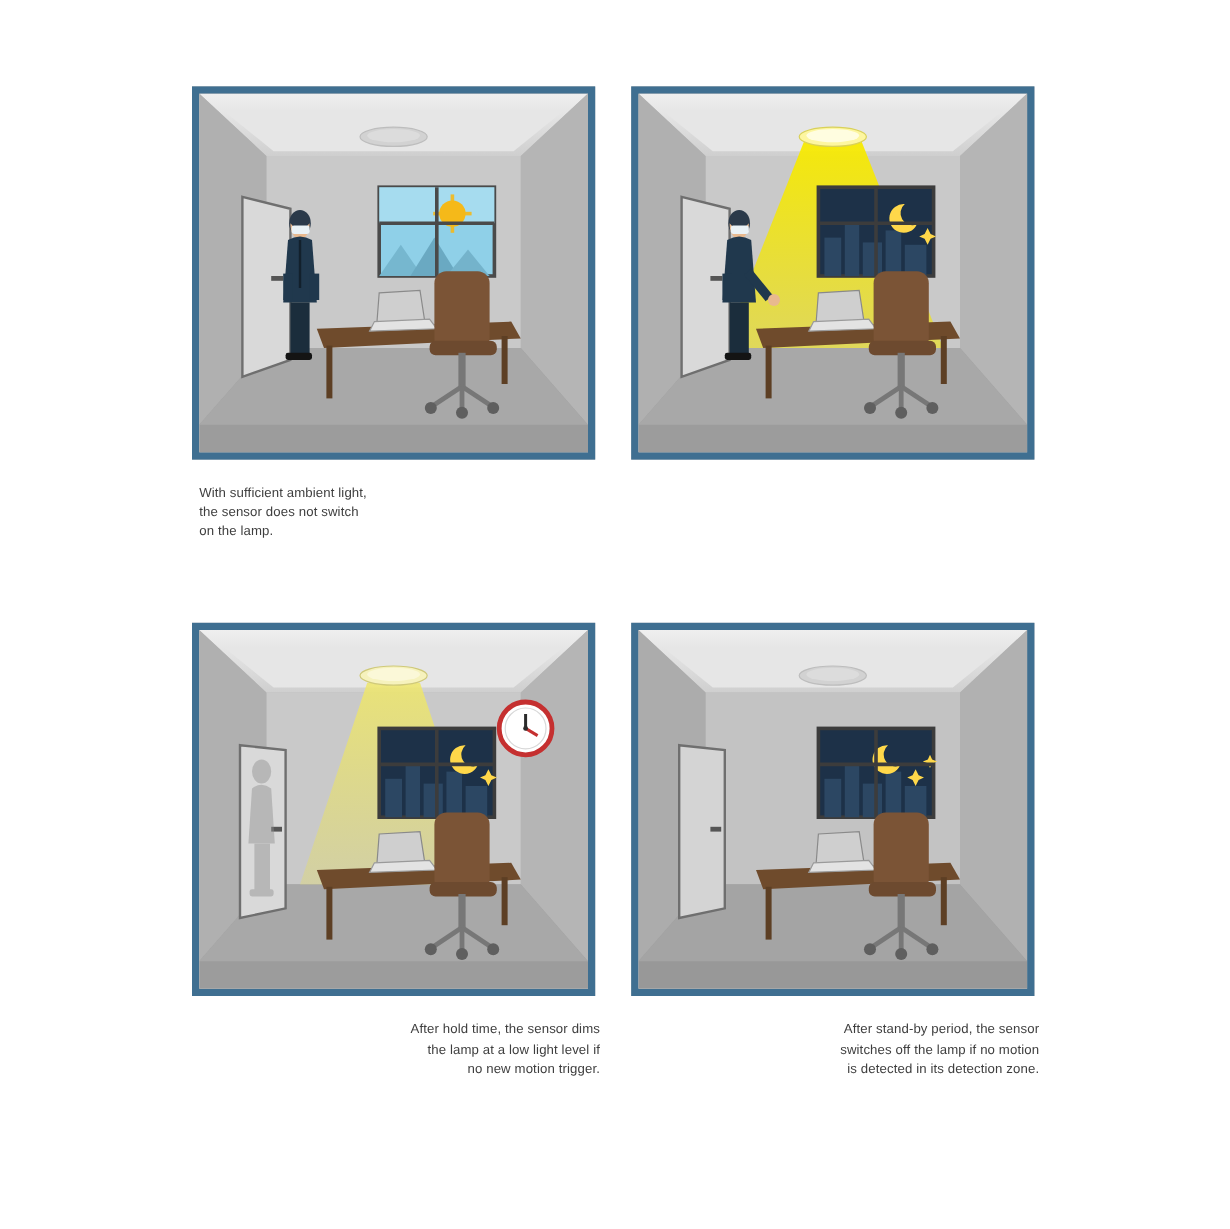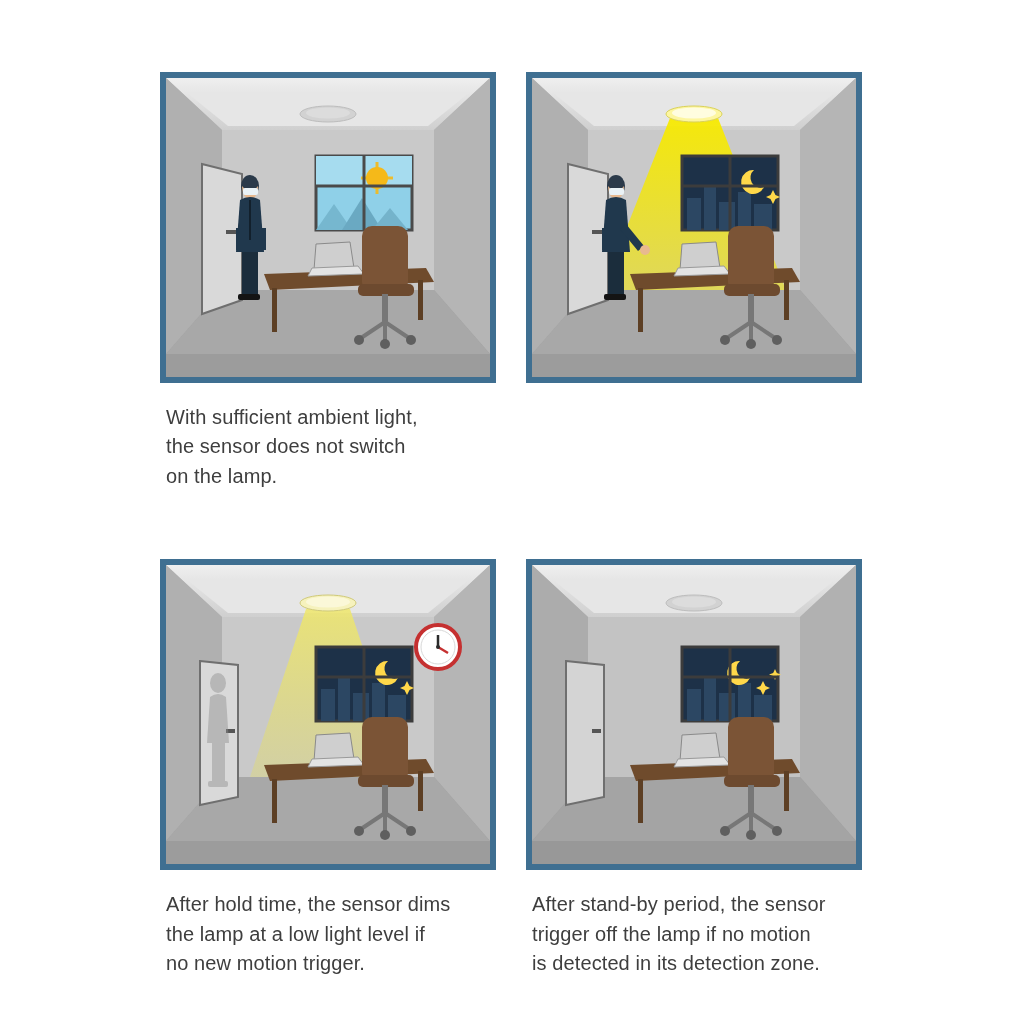--- a/index.html
+++ b/index.html
@@ -26,38 +26,38 @@
     top: 72px;
     width: 710px;
     display: grid;
     grid-template-columns: 340px 340px;
     column-gap: 26px;
     row-gap: 0px;
   }
   .panel {
     width: 340px;
   }
-  .panel.row2 { margin-top: 68px; }
+  .panel.row2 { margin-top: 68px; text-align: right; }
   .frame {
     width: 336px;
     height: 311px;
     border: 6px solid #3f6f91;
     box-sizing: border-box;
     background: #b9b9b9;
     position: relative;
     overflow: hidden;
   }
   .scene {
     position: absolute;
     inset: 0;
     overflow: hidden;
   }
   .caption {
     margin-top: 20px;
-    font-size: 20px;
+    font-size: 11px;
     line-height: 1.47;
     color: #3e3e3e;
     letter-spacing: .1px;
     white-space: pre-line;
     padding-left: 6px;
   }
   svg { display: block; }
 </style>
 </head>
 <body>
@@ -366,18 +366,18 @@
             <path d="M219 248 l-24 16"></path>
               <path d="M219 248 l24 16"></path>
               <path d="M219 248 l0 20"></path>
           </g>
           <circle cx="193" cy="266" r="5" fill="#5f5f5f"></circle>
           <circle cx="245" cy="266" r="5" fill="#5f5f5f"></circle>
           <circle cx="219" cy="270" r="5" fill="#5f5f5f"></circle>
         </svg>
       </div>
       <div class="caption">After stand-by period, the sensor
-trigger off the lamp if no motion
+switches off the lamp if no motion
 is detected in its detection zone.</div>
     </div>
 
   </div>
 </div>
 
 </body></html>

